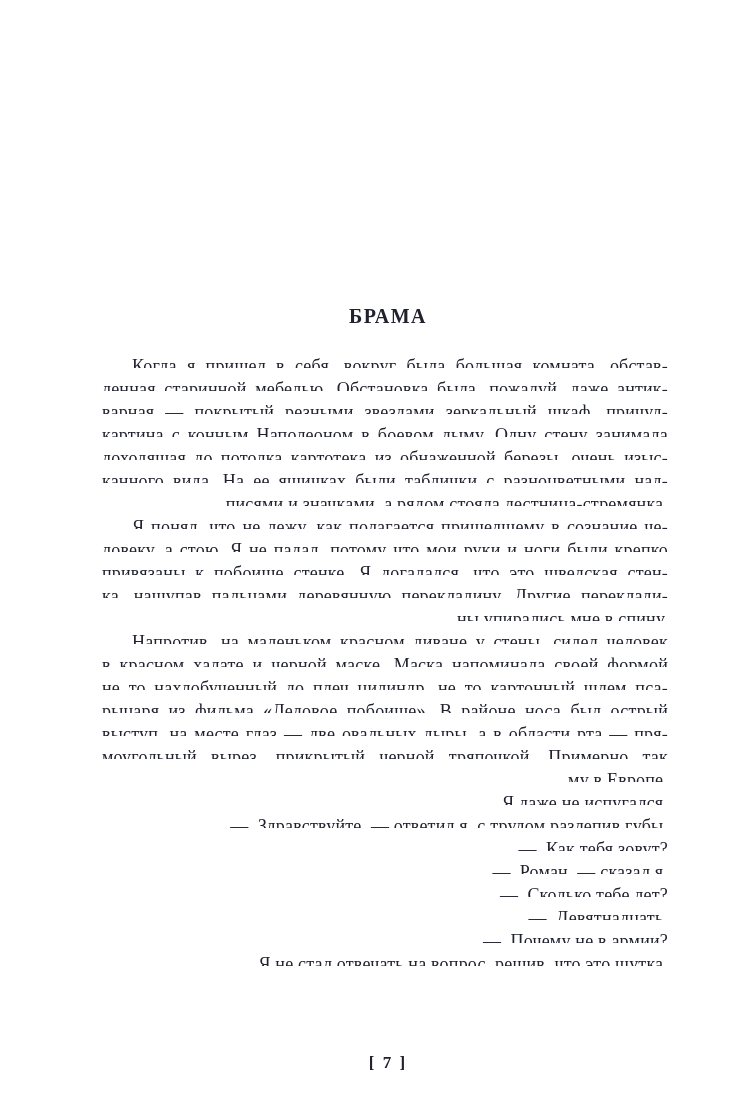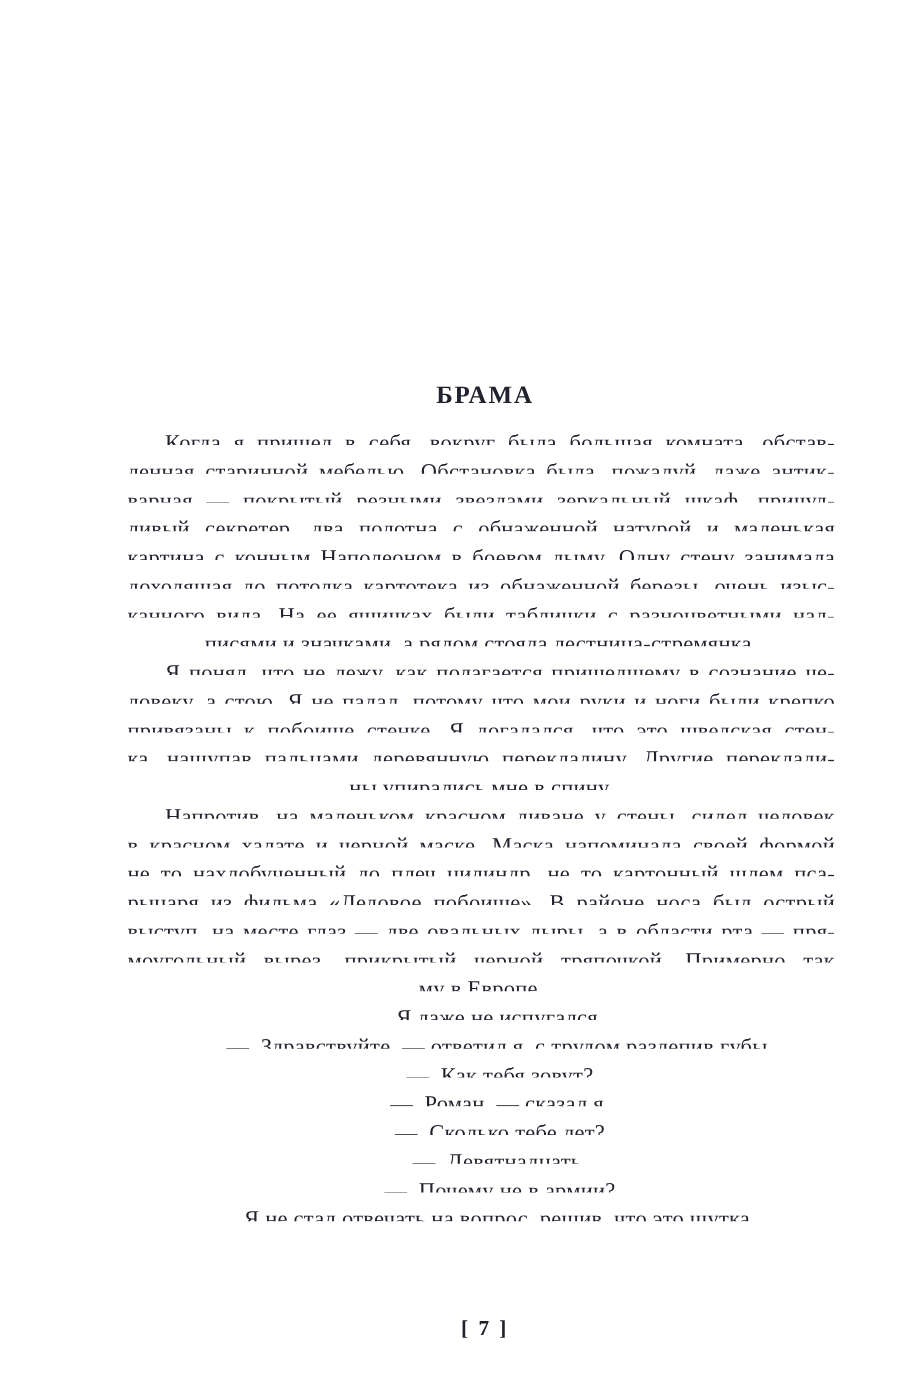--- a/index.html
+++ b/index.html
@@ -26,31 +26,31 @@
     left: 0;
     right: 0;
     text-align: center;
     font-size: 20px;
     line-height: 24px;
     font-weight: bold;
     letter-spacing: 1.5px;
   }
   .body-text {
     position: absolute;
-    top: 303px;
+    top: 315px;
     left: 62px;
     width: 606px;
     font-size: 18px;
     letter-spacing: 0.2px;
   }
   .line {
     line-height: 23px;
     height: 23px;
     overflow: hidden;
-    text-align: center;
+    text-align: right;
   }
   .line.first {
     text-indent: 30px;
   }
   .line.just {
     text-align: justify;
     text-align-last: justify;
   }
   .page-number {
     position: absolute;
@@ -68,21 +68,20 @@
 <body>
 
 <div class="page">
 
   <h1 class="chapter-title">БРАМА</h1>
 
   <div class="body-text">
       <div class="line first just">Когда я пришел в себя, вокруг была большая комната, обстав-</div>
       <div class="line just">ленная старинной мебелью. Обстановка была, пожалуй, даже антик-</div>
       <div class="line just">варная — покрытый резными звездами зеркальный шкаф, причуд-</div>
-      <div class="line just">ливый секретер, два полотна с обнаженной натурой и маленькая</div>
       <div class="line just">картина с конным Наполеоном в боевом дыму. Одну стену занимала</div>
       <div class="line just">доходящая до потолка картотека из обнаженной березы, очень изыс-</div>
       <div class="line just">канного вида. На ее ящичках были таблички с разноцветными над-</div>
       <div class="line">писями и значками, а рядом стояла лестница-стремянка.</div>
       <div class="line first just">Я понял, что не лежу, как полагается пришедшему в сознание че-</div>
       <div class="line just">ловеку, а стою. Я не падал, потому что мои руки и ноги были крепко</div>
       <div class="line just">привязаны к побоище стенке. Я догадался, что это шведская стен-</div>
       <div class="line just">ка, нащупав пальцами деревянную перекладину. Другие переклади-</div>
       <div class="line">ны упирались мне в спину.</div>
       <div class="line first just">Напротив, на маленьком красном диване у стены, сидел человек</div>

